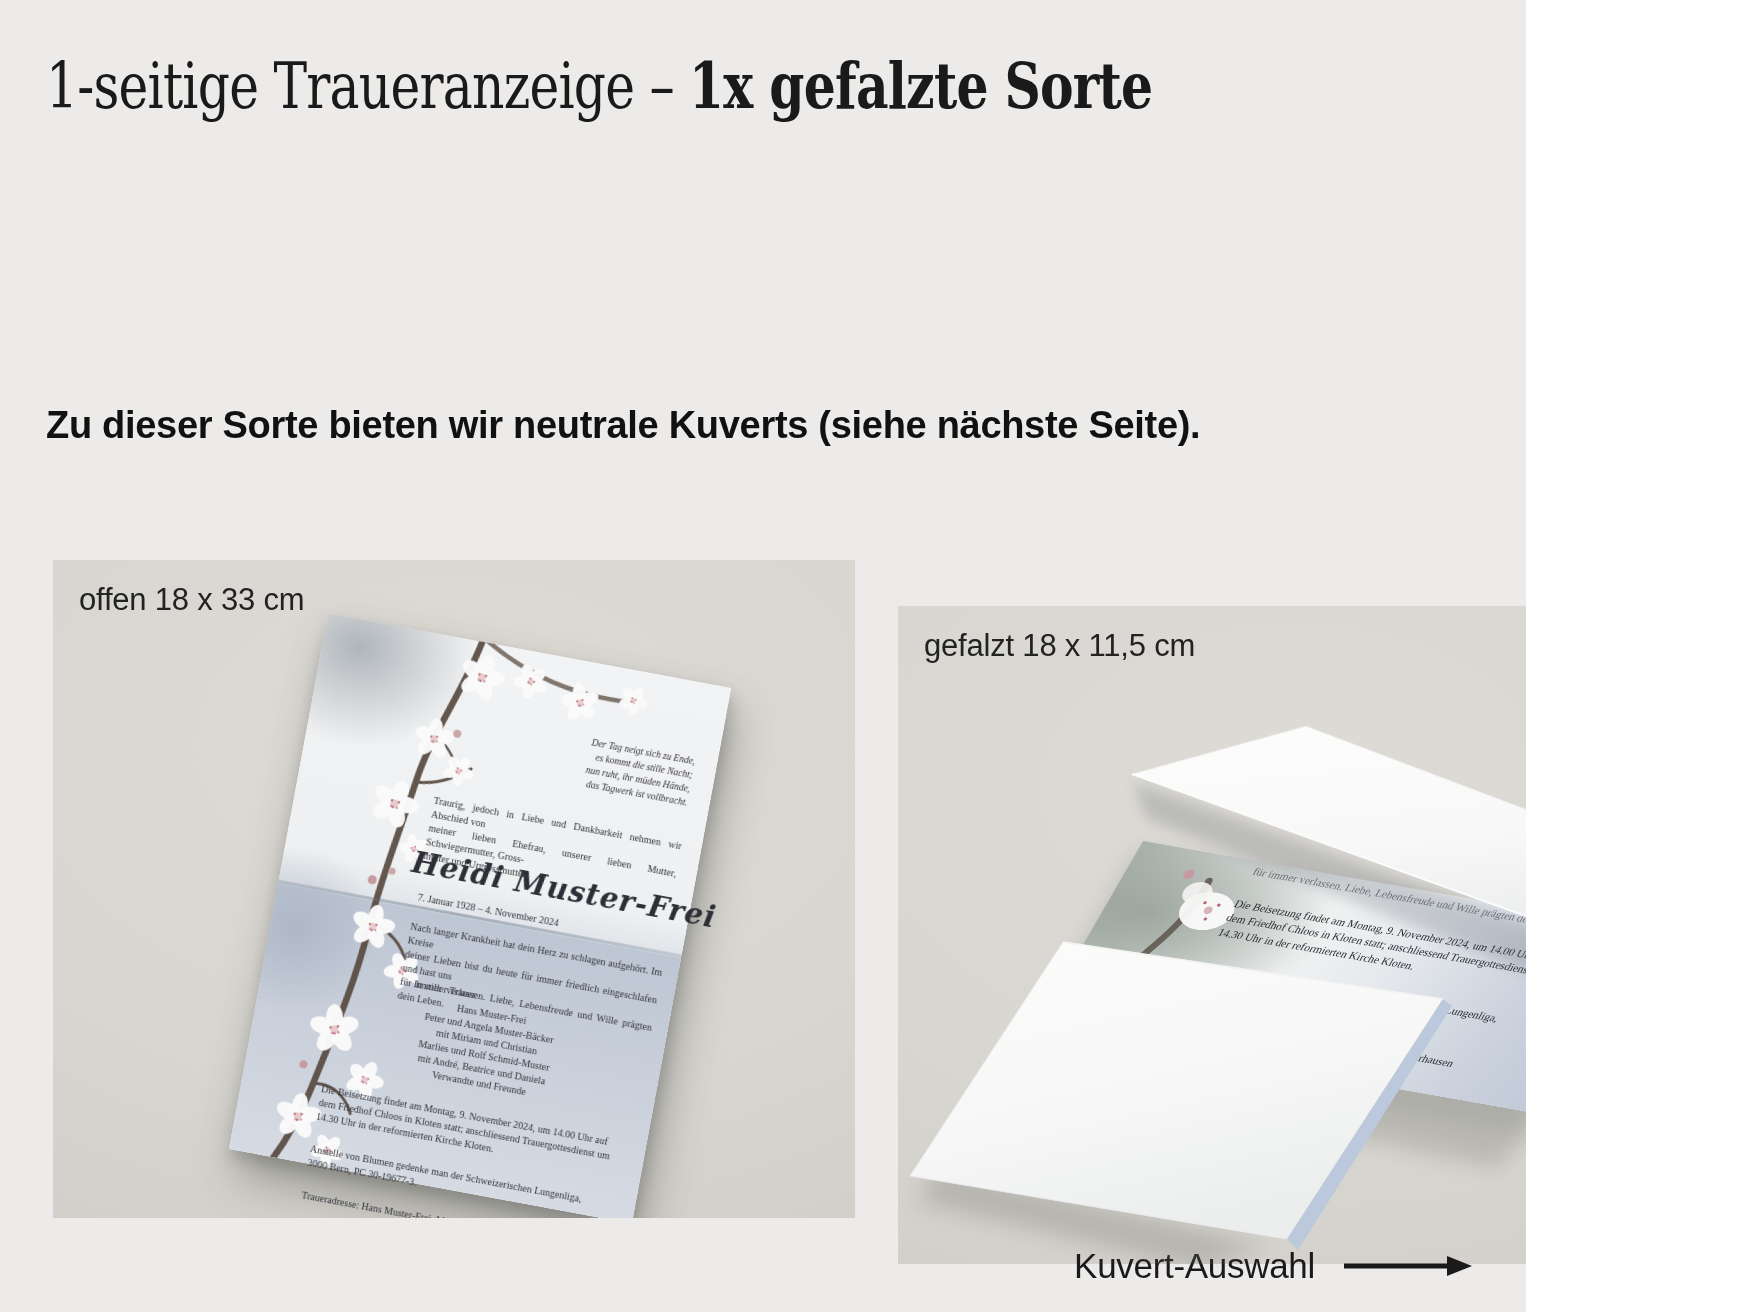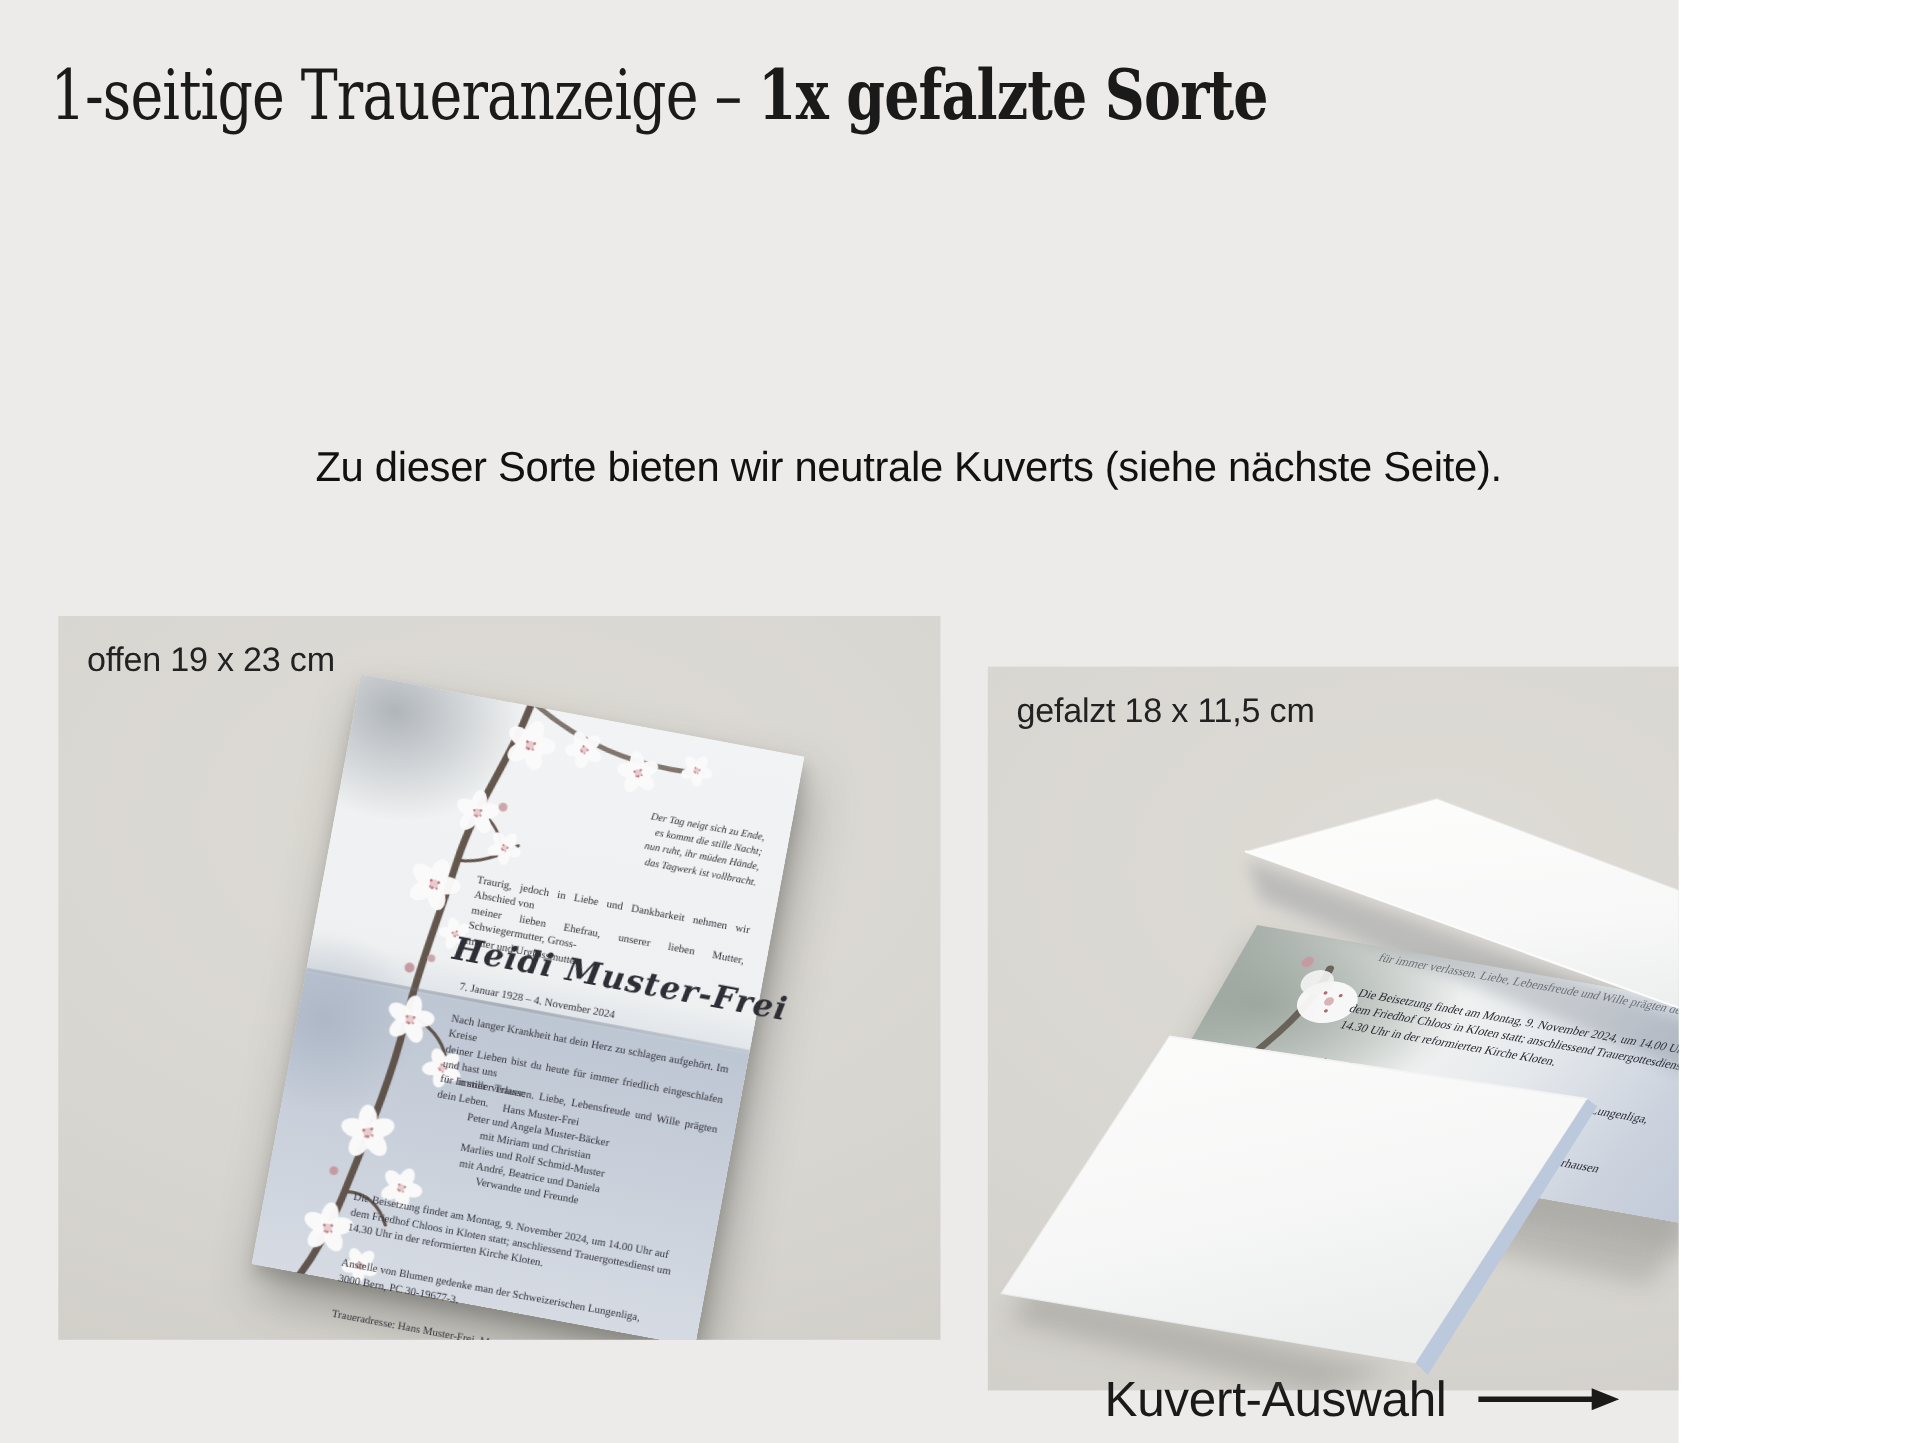--- a/index.html
+++ b/index.html
@@ -22,21 +22,21 @@
   .title .t-regular{font-weight:400;}
   .title .t-bold{font-weight:700;}
   
   .intro{
     position:absolute;left:46px;top:194px;width:1560px;
     font-size:38px;line-height:49px;letter-spacing:-.3px;color:#1c1c1c;
     white-space:pre-line;
   }
   .note{
     position:absolute;left:46px;top:402px;width:1560px;
-    font-size:38px;line-height:46px;font-weight:400;letter-spacing:-.3px;color:#111;text-align:center;
+    font-size:38px;line-height:46px;font-weight:700;letter-spacing:-.3px;color:#111;
   }
   
   .panel{
     position:absolute;top:560px;width:802px;height:658px;overflow:hidden;
     background:radial-gradient(120% 95% at 50% 28%, #dedbd5 0%, var(--panel_bg) 55%, #d0cdc7 100%);
   }
   .panel.left{left:53px;}
   .panel.right{left:898px;margin-top:46px;}
   .panel-label{
     position:absolute;left:26px;top:22px;z-index:30;
@@ -86,34 +86,34 @@
   .sheet-blossom{position:absolute;left:0;top:0;width:150px;height:200px;}
   .stext{position:absolute;font-family:"Liberation Serif",serif;color:#2c2c35;white-space:pre-line;}
   .s-hidden-line{left:118px;top:2px;width:372px;font-size:11px;line-height:16px;opacity:.6;}
   .s-funeral{left:118px;top:22px;width:368px;font-size:11px;line-height:15.5px;text-align:justify;}
   .s-funeral .sub{margin-top:6px;}
   
   .next-link{
     position:absolute;right:50px;top:1246px;display:flex;align-items:center;gap:26px;
     cursor:pointer;
   }
-  .next-link .lbl{font-size:45px;letter-spacing:-.3px;color:var(--ink);}
+  .next-link .lbl{font-size:35px;letter-spacing:-.3px;color:var(--ink);}
 </style>
 </head>
 <body>
 
 <div class="page">
 
   <h1 class="title"><span class="t-regular">1-seitige Traueranzeige – </span><span class="t-bold">1x gefalzte Sorte</span></h1>
 
 
   <p class="note">Zu dieser Sorte bieten wir neutrale Kuverts (siehe nächste Seite).</p>
 
   <figure class="panel left">
-    <figcaption class="panel-label">offen 19 x 23 cm</figcaption>
+    <figcaption class="panel-label">offen 18 x 33 cm</figcaption>
 
     <div class="open-card">
       <svg class="blossom-svg" viewBox="0 0 410 545" aria-hidden="true">
         <defs>
           <symbol id="fl" overflow="visible">
             <g>
               <ellipse cx="0" cy="-9" rx="6.3" ry="9.6" fill="#fbfafa" opacity=".97"></ellipse>
               <ellipse cx="0" cy="-9" rx="6.3" ry="9.6" fill="#fbfafa" opacity=".97" transform="rotate(72)"></ellipse>
               <ellipse cx="0" cy="-9" rx="6.3" ry="9.6" fill="#fbfafa" opacity=".97" transform="rotate(144)"></ellipse>
               <ellipse cx="0" cy="-9" rx="6.3" ry="9.6" fill="#fbfafa" opacity=".97" transform="rotate(216)"></ellipse>

